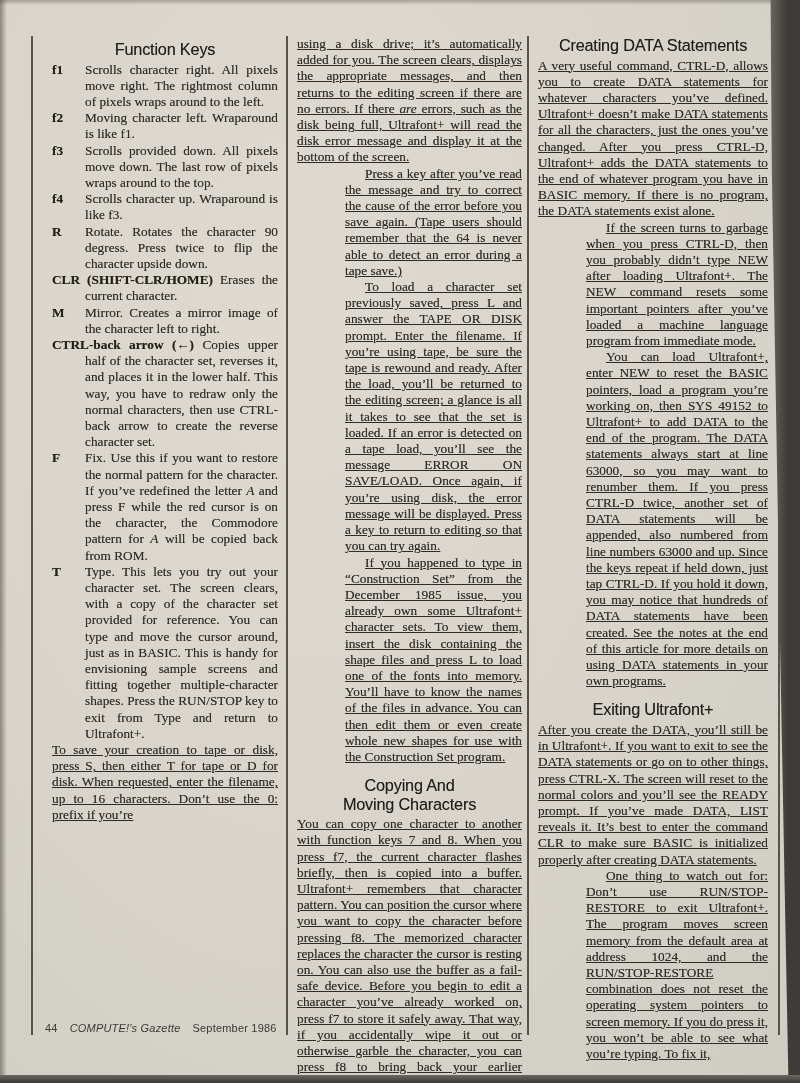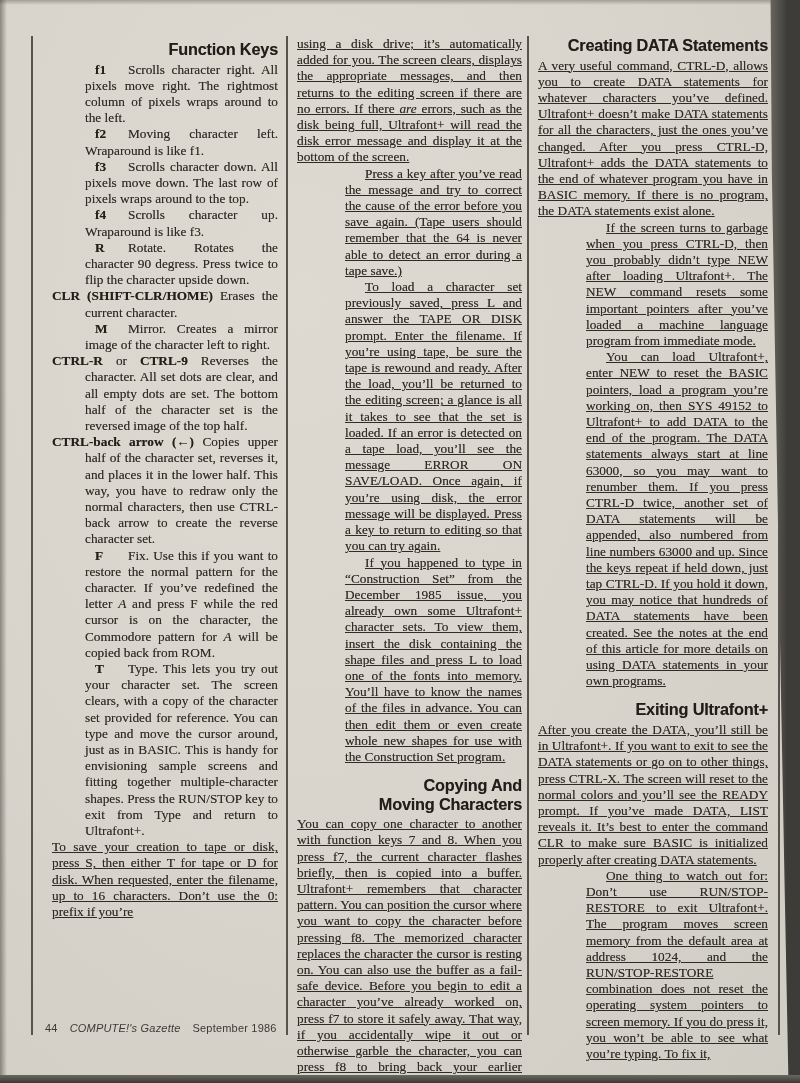--- a/index.html
+++ b/index.html
@@ -27,28 +27,28 @@
   #rule-mid-2{left:527px;}
   #rule-outer-right{left:778px;}
   
   .col{position:absolute;z-index:3;font-size:13.3px;line-height:16.2px;text-align:justify;
     text-shadow:0 0 .5px rgba(47,44,39,.55);}
   #col-left{left:52px;top:40px;width:226px;}
   #col-mid{left:297px;top:36px;width:225px;}
   #col-right{left:538px;top:36px;width:230px;}
   .heading{
     font-family:"Liberation Sans","DejaVu Sans",sans-serif;
-    font-size:16.3px;line-height:18.5px;font-weight:700;color:#211e1a;
-    margin:11px 0 3px 0;white-space:pre-line;text-align:right;letter-spacing:-.2px;}
+    font-size:16.3px;line-height:18.5px;font-weight:400;color:#211e1a;
+    margin:11px 0 3px 0;white-space:pre-line;text-align:center;letter-spacing:-.2px;}
   .col > .heading:first-child{margin-top:0;}
   .para{margin:0;text-decoration:underline;}
   .para.indent{text-indent:20px;margin-left:48px;}
   .entry{padding-left:33px;text-indent:-33px;margin:0;}
   .entry b{color:#232019;}
-  .term-tab{display:inline-block;width:33px;text-indent:0;margin-left:43px;}
+  .term-tab{display:inline-block;width:33px;text-indent:0;}
   
   .footer{position:absolute;left:45px;top:1022px;z-index:4;
     font-family:Liberation Sans, sans-serif;
     font-size:11px;color:#3c3933;letter-spacing:.2px;text-align:center;}
   .footer .mag{font-style:italic;margin:0 10px 0 12px;}
   .footer .issue{margin-left:2px;}
 </style>
 </head>
 <body>
 
@@ -56,26 +56,25 @@
 
   <div class="vrule" id="rule-outer-left"></div>
   <div class="vrule" id="rule-mid-1"></div>
   <div class="vrule" id="rule-mid-2"></div>
   <div class="vrule" id="rule-outer-right"></div>
 
   <div class="col" id="col-left">
       <h2 class="heading">Function Keys</h2>
       <div class="entry"><b class="term-tab">f1</b><span>Scrolls character right. All pixels move right. The rightmost column of pixels wraps around to the left.</span></div>
       <div class="entry"><b class="term-tab">f2</b><span>Moving character left. Wraparound is like f1.</span></div>
-      <div class="entry"><b class="term-tab">f3</b><span>Scrolls character down. All pixels move down. The last row of pixels wraps around to the top.</span></div>
+      <div class="entry"><b class="term-tab">f3</b><span>Scrolls provided down. All pixels move down. The last row of pixels wraps around to the top.</span></div>
       <div class="entry"><b class="term-tab">f4</b><span>Scrolls character up. Wraparound is like f3.</span></div>
       <div class="entry"><b class="term-tab">R</b><span>Rotate. Rotates the character 90 degress. Press twice to flip the character upside down.</span></div>
       <div class="entry"><b>CLR (SHIFT-CLR/HOME)</b><span> Erases the current character.</span></div>
       <div class="entry"><b class="term-tab">M</b><span>Mirror. Creates a mirror image of the character left to right.</span></div>
-      <div class="entry"><b>CTRL-R</b><span> or </span><b>CTRL-9</b><span> Reverses the character. All set dots are clear, and all empty dots are set. The bottom half of the character set is the reversed image of the top half.</span></div>
       <div class="entry"><b>CTRL-back arrow (←)</b><span> Copies upper half of the character set, reverses it, and places it in the lower half. This way, you have to redraw only the normal characters, then use CTRL-back arrow to create the reverse character set.</span></div>
       <div class="entry"><b class="term-tab">F</b><span>Fix. Use this if you want to restore the normal pattern for the character. If you’ve redefined the letter </span><i>A</i><span> and press F while the red cursor is on the character, the Commodore pattern for </span><i>A</i><span> will be copied back from ROM.</span></div>
       <div class="entry"><b class="term-tab">T</b><span>Type. This lets you try out your character set. The screen clears, with a copy of the character set provided for reference. You can type and move the cursor around, just as in BASIC. This is handy for envisioning sample screens and fitting together multiple-character shapes. Press the RUN/STOP key to exit from Type and return to Ultrafont+.</span></div>
       <p class="para"><span>To save your creation to tape or disk, press S, then either T for tape or D for disk. When requested, enter the filename, up to 16 characters. Don’t use the 0: prefix if you’re</span></p>
     </div>
   <div class="col" id="col-mid">
       <p class="para"><span>using a disk drive; it’s automatically added for you. The screen clears, displays the appropriate messages, and then returns to the editing screen if there are no errors. If there </span><i>are</i><span> errors, such as the disk being full, Ultrafont+ will read the disk error message and display it at the bottom of the screen.</span></p>
       <p class="para indent"><span>Press a key after you’ve read the message and try to correct the cause of the error before you save again. (Tape users should remember that the 64 is never able to detect an error during a tape save.)</span></p>
       <p class="para indent"><span>To load a character set previously saved, press L and answer the TAPE OR DISK prompt. Enter the filename. If you’re using tape, be sure the tape is rewound and ready. After the load, you’ll be returned to the editing screen; a glance is all it takes to see that the set is loaded. If an error is detected on a tape load, you’ll see the message ERROR ON SAVE/LOAD. Once again, if you’re using disk, the error message will be displayed. Press a key to return to editing so that you can try again.</span></p>
       <p class="para indent"><span>If you happened to type in “Construction Set” from the December 1985 issue, you already own some Ultrafont+ character sets. To view them, insert the disk containing the shape files and press L to load one of the fonts into memory. You’ll have to know the names of the files in advance. You can then edit them or even create whole new shapes for use with the Construction Set program.</span></p>

